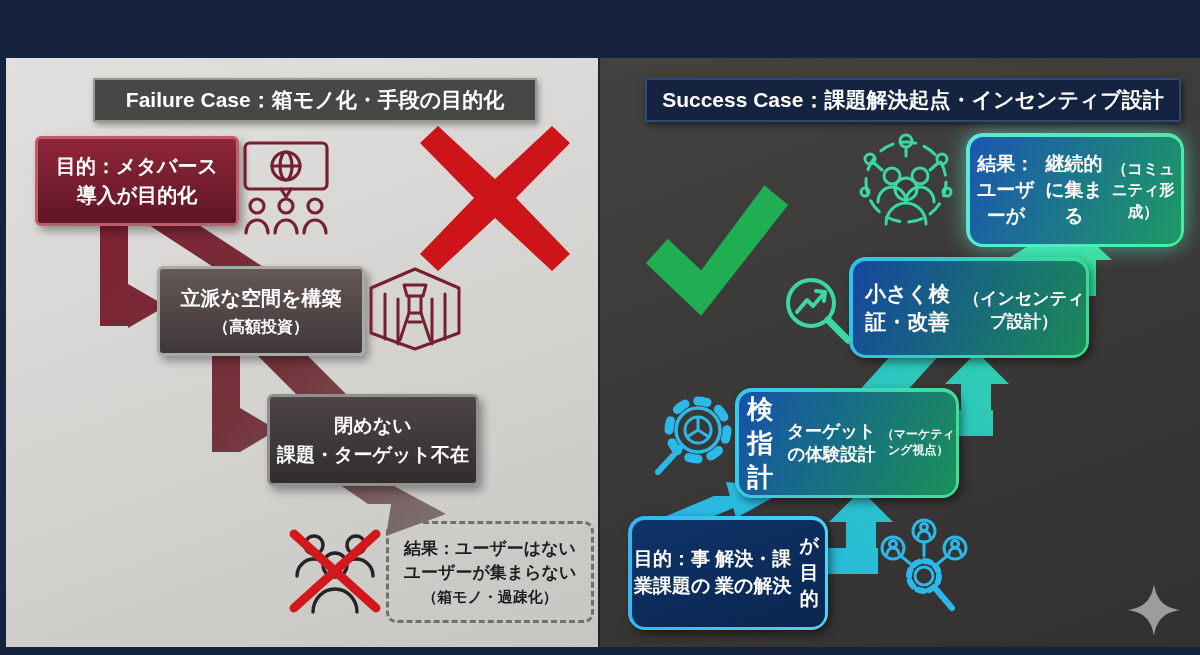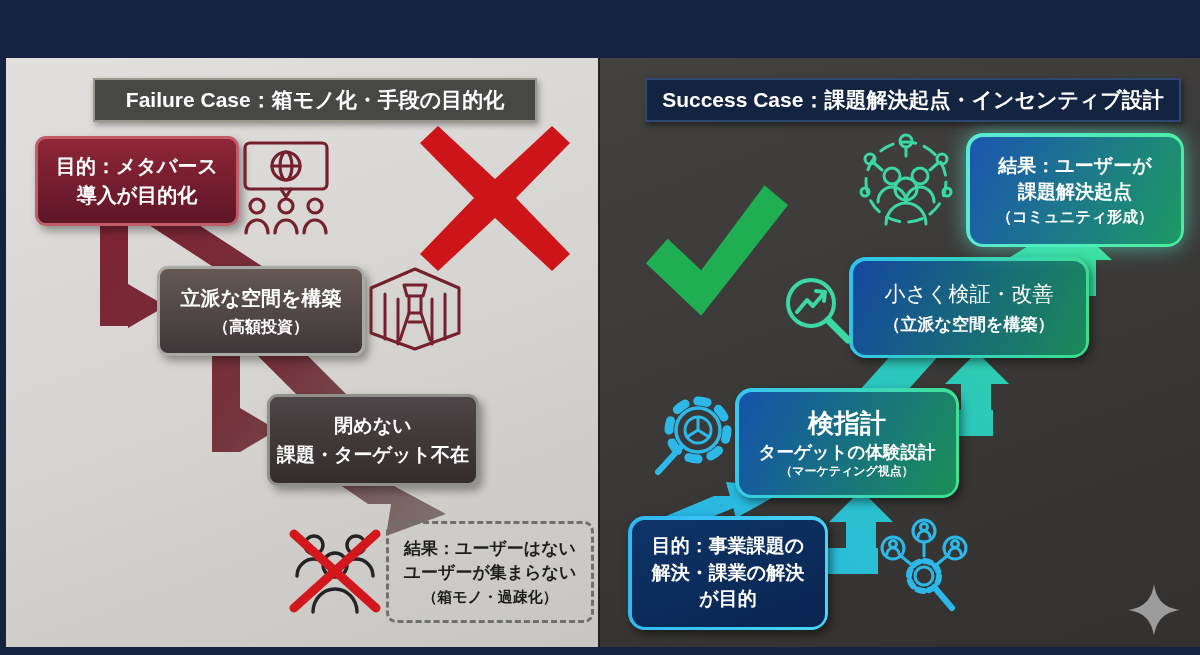--- a/index.html
+++ b/index.html
@@ -20,52 +20,52 @@
   
   .sec-header{position:absolute;display:flex;align-items:center;justify-content:center;
     color:#fff;font-weight:700;font-size:21px;z-index:4;white-space:nowrap;}
   #failure-header{left:93px;top:78px;width:440px;height:40px;background:#474746;
     border:2px solid #98988f;box-shadow:2px 3px 6px rgba(0,0,0,.35);}
   #success-header{left:645px;top:78px;width:532px;height:40px;background:#142440;
     border:2px solid #2e4a74;box-shadow:2px 3px 6px rgba(0,0,0,.5);}
   
   .arrows{position:absolute;left:0;top:0;z-index:1;pointer-events:none;}
   
-  .fbox{position:absolute;border-radius:11px;display:flex;flex-direction:column;
+  .fbox{position:absolute;border-radius:6px;display:flex;flex-direction:column;
     align-items:center;justify-content:center;color:#fff;text-align:center;z-index:2;
     box-shadow:4px 5px 9px rgba(0,0,0,.35);}
   #f-step1{left:35px;top:136px;width:198px;height:84px;
     background:linear-gradient(180deg,#8e2638 0%,#5e1626 100%);border:3px solid #c15c6a;
     font-size:20px;font-weight:700;line-height:1.45;}
   #f-step2{left:157px;top:266px;width:202px;height:84px;
     background:linear-gradient(180deg,#655855 0%,#3e3739 100%);border:3px solid #a9a9a5;}
   #f-step3{left:267px;top:394px;width:206px;height:86px;
     background:linear-gradient(180deg,#4d4547 0%,#322d2c 100%);border:3px solid #8f8f8b;
     font-size:19px;font-weight:700;line-height:1.55;}
   .fbox .main{font-size:20px;font-weight:700;}
   .fbox .sub{font-size:16px;font-weight:600;margin-top:5px;}
   #f-result{position:absolute;left:386px;top:521px;width:202px;height:96px;
     border:3px dashed #6f6f6b;border-radius:10px;display:flex;flex-direction:column;
     align-items:center;justify-content:center;text-align:right;color:#1d1d1d;
     font-size:17px;font-weight:700;line-height:1.42;z-index:2;}
   #f-result .sub{font-size:15px;margin-top:1px;}
   
   .gwrap{position:absolute;padding:3.5px;border-radius:17px;z-index:2;}
-  .ginner{width:100%;height:100%;border-radius:13px;display:flex;flex-direction:column;
+  .ginner{width:100%;height:100%;border-radius:13px;display:flex;flex-direction:row;
     align-items:center;justify-content:center;color:#fff;text-align:center;box-sizing:border-box;}
   #s-result{left:966px;top:133px;width:211px;height:107px;
     background:linear-gradient(100deg,#59ebd8,#49eca0);
     box-shadow:0 0 22px rgba(90,240,205,.6);}
   #s-result .ginner{background:linear-gradient(115deg,#1c56b0 0%,#1d9a64 100%);
     font-size:19px;font-weight:700;line-height:1.38;}
   #s-result .sub{font-size:15.5px;}
   #s-step3{left:849px;top:257px;width:233px;height:94px;
     background:linear-gradient(100deg,#2ec3ee,#3bdd8d);box-shadow:3px 4px 9px rgba(0,0,0,.45);}
   #s-step3 .ginner{background:linear-gradient(115deg,#15479f 0%,#1b8a58 100%);}
-  #s-step3 .main{font-size:21px;font-weight:400;}
+  #s-step3 .main{font-size:21px;font-weight:700;}
   #s-step3 .sub{font-size:17px;font-weight:700;margin-top:5px;}
   #s-step2{left:735px;top:388px;width:217px;height:103px;
     background:linear-gradient(100deg,#35c8f0,#3fe291);box-shadow:3px 4px 9px rgba(0,0,0,.45);}
   #s-step2 .ginner{background:linear-gradient(115deg,#1552aa 0%,#1b9058 100%);line-height:1.32;}
   #s-step2 .big{font-size:26px;font-weight:800;}
   #s-step2 .mid{font-size:17.5px;font-weight:700;}
   #s-step2 .sub{font-size:12px;font-weight:700;}
   #s-step1{left:628px;top:516px;width:193px;height:107px;
     background:linear-gradient(100deg,#2fb7f3,#49d6f5);box-shadow:3px 4px 9px rgba(0,0,0,.5);}
   #s-step1 .ginner{background:linear-gradient(160deg,#0e3468 0%,#0a2550 100%);
@@ -240,37 +240,37 @@
       <circle cx="52" cy="38" r="22" stroke-width="3.5"></circle>
       <circle cx="52" cy="38" r="13" stroke-width="3"></circle>
       <path d="M52,38 V26 M52,38 L41,45 M52,38 L63,45" stroke-width="3"></path>
       <line x1="34" y1="56" x2="12" y2="80" stroke-width="6"></line>
     </g>
   </svg>
 
   <div class="gwrap" id="s-step3">
     <div class="ginner">
       <div class="main">小さく検証・改善</div>
-      <div class="sub">（立派な空間を構築）</div>
+      <div class="sub">（インセンティブ設計）</div>
     </div>
   </div>
 
   <svg class="icon" style="left:780px;top:272px" width="75" height="75" viewBox="0 0 75 75">
     <g fill="none" stroke="#3bd8a6" stroke-linecap="round" stroke-linejoin="round">
       <circle cx="31" cy="31" r="23" stroke-width="4"></circle>
       <line x1="48" y1="48" x2="68" y2="68" stroke-width="7"></line>
       <polyline points="17,40 27,28 33,34 45,20" stroke-width="4"></polyline>
       <polyline points="36,19 45,20 44,29" stroke-width="4"></polyline>
     </g>
   </svg>
 
   <div class="gwrap" id="s-result">
     <div class="ginner">
       <div>結果：ユーザーが</div>
-      <div>課題解決起点</div>
+      <div>継続的に集まる</div>
       <div class="sub">（コミュニティ形成）</div>
     </div>
   </div>
 
   <svg class="icon" style="left:856px;top:132px" width="100" height="96" viewBox="0 0 100 96">
     <g fill="none" stroke="#3bd8a6" stroke-width="3" stroke-linecap="round">
       <circle cx="50" cy="50" r="40" stroke-dasharray="14 9"></circle>
       <circle cx="50" cy="9" r="6"></circle>
         <line x1="50" y1="15" x2="50" y2="24"></line>
       <circle cx="14" cy="27" r="5"></circle>

